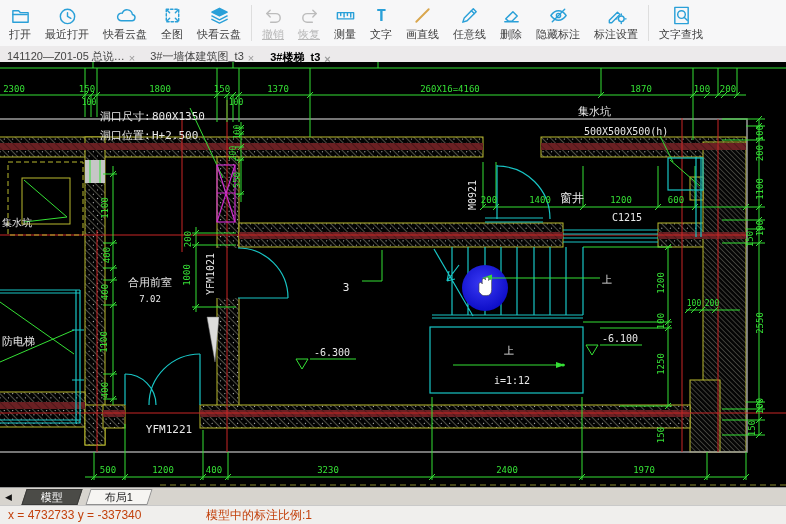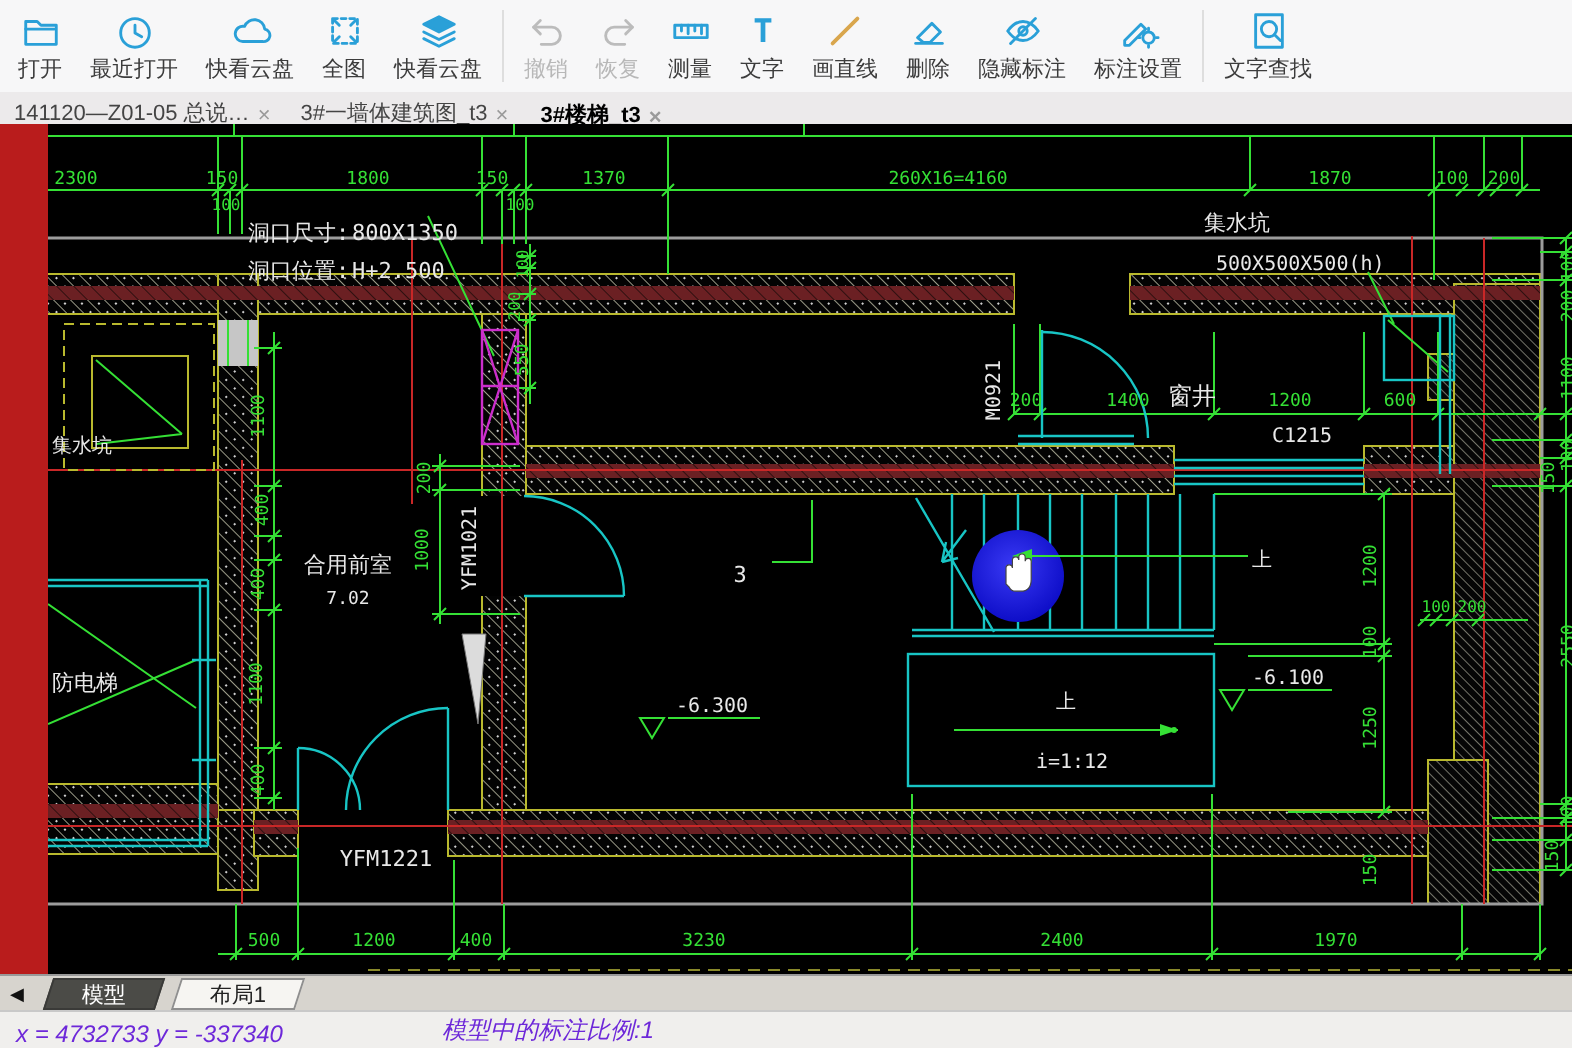--- a/index.html
+++ b/index.html
@@ -4,30 +4,30 @@
 <style>
   :root{ --accent_blue:#2aa0d8; }
   *{box-sizing:border-box;}
   html,body{margin:0;padding:0;}
   body{width:786px;height:524px;overflow:hidden;font-family:"Liberation Sans",sans-serif;background:#fff;}
   
   .toolbar{height:46px;background:#f7f7f8;display:flex;align-items:stretch;padding-left:2px;overflow:hidden;white-space:nowrap;}
   .tbtn{display:flex;flex-direction:column;align-items:center;justify-content:center;padding:2px 7px 1px;font-size:11px;color:#3c3c3c;gap:1px;cursor:default;}
   .tbtn .ticon{width:21px;height:21px;display:block;}
   .tbtn .ticon svg{width:21px;height:21px;display:block;}
-  .tbtn.disabled{color:#b8b8b8;}
+  .tbtn.disabled{color:#b8b8b8;text-decoration:underline;}
   .tbtn.disabled svg *{stroke:#bcbcbc !important;fill:none !important;}
   .tsep{width:1px;background:#dedede;margin:5px 3px;}
   
   .tabs{height:16px;background:#eceaeb;display:flex;font-size:11px;align-items:stretch;}
   .dtab{display:flex;align-items:flex-end;padding:0 7px;gap:4px;color:#444;border-right:1px solid #d7d7d7;margin-top:18px;}
   .dtab .tclose{color:#9a9a9a;font-size:11px;line-height:1;}
   .dtab.active{background:#fff;border:1px solid var(--accent_blue);font-weight:bold;color:#000;}
   
-  .canvas-wrap{height:425px;background:#b91c1c;position:relative;padding-left:24px;}
+  .canvas-wrap{height:425px;background:#bef264;position:relative;}
   svg text{font-family:"DejaVu Sans Mono","Liberation Sans",monospace;}
   .ln-g{stroke:var(--dim_green);stroke-width:1;fill:none;}
   .ln-gt{stroke:var(--dim_green);stroke-width:1;fill:none;}
   .fl-g{fill:var(--dim_green);stroke:none;}
   .ln-c{stroke:var(--cyan);stroke-width:1.2;fill:none;}
   .ln-r{stroke:var(--axis_red);stroke-width:1;fill:none;}
   .ln-m{stroke:var(--magenta);stroke-width:1.2;fill:none;}
   .wall{fill:url(#h1);stroke:var(--wall_yellow);stroke-width:1;}
   .walld{fill:url(#h2);stroke:var(--wall_yellow);stroke-width:1;}
   .stripe{fill:url(#hr);stroke:none;}
@@ -35,23 +35,23 @@
   .sol-y{stroke:var(--wall_yellow);stroke-width:1;fill:none;}
   .gray-b{stroke:#9c9c9c;stroke-width:1.5;fill:none;}
   
   .sheetbar{height:18px;background:#d7d4ce;border-top:1px solid #999;display:flex;align-items:center;}
   .sheet-arrow{font-size:9px;color:#111;padding:0 4px 0 5px;}
   .stab{height:16px;padding:0 16px;display:flex;align-items:center;font-size:11px;transform:skewX(-18deg);border:1px solid #8f8f8f;margin-left:8px;}
   .stab>span{transform:skewX(18deg);}
   .stab.model{background:#4b4b47;color:#fff;border-color:#3a3a38;}
   .stab.layout{background:#f6f5f2;color:#222;}
   
-  .statusbar{height:19px;background:#f0efed;border-top:1px solid #c9c9c9;display:flex;align-items:flex-end;font-size:12px;color:#6d28d9;font-style:italic;}
+  .statusbar{height:19px;background:#f0efed;border-top:1px solid #c9c9c9;display:flex;align-items:center;font-size:12px;color:#c2410c;}
   .statusbar .coords{margin-left:8px;min-width:190px;}
-  .statusbar .scale{margin-left:23px;}
+  .statusbar .scale{margin-left:8px;}
 </style>
 </head>
 <body>
 
 <div>
 
   <div class="toolbar">
       <div class="tbtn">
         <span class="ticon">
           <svg viewBox="0 0 22 22" fill="none" stroke="var(--accent_blue)" stroke-width="1.5" stroke-linecap="round" stroke-linejoin="round">
@@ -133,20 +133,29 @@
         </span>
         <span>文字</span>
       </div>
       <div class="tbtn">
         <span class="ticon">
           <svg viewBox="0 0 22 22" fill="none" stroke="var(--pencil_tan)" stroke-width="2" stroke-linecap="round">
             <path d="M4.5 17.5 17.5 4.5"></path>
           </svg>
         </span>
         <span>画直线</span>
+      </div>
+      <div class="tbtn">
+        <span class="ticon">
+          <svg viewBox="0 0 22 22" fill="none" stroke="var(--accent_blue)" stroke-width="1.5" stroke-linecap="round" stroke-linejoin="round">
+            <path d="M4 18l1.5-4.5L15 4l3 3-9.5 9.5z"></path>
+            <path d="M13 6l3 3"></path>
+          </svg>
+        </span>
+        <span>任意线</span>
       </div>
       <div class="tbtn">
         <span class="ticon">
           <svg viewBox="0 0 22 22" fill="none" stroke="var(--accent_blue)" stroke-width="1.5" stroke-linecap="round" stroke-linejoin="round">
             <path d="M5 14.5 12.5 7l4.5 4.5-5.5 5.5H8z"></path>
             <path d="M4 17.5h14"></path>
           </svg>
         </span>
         <span>删除</span>
       </div>

